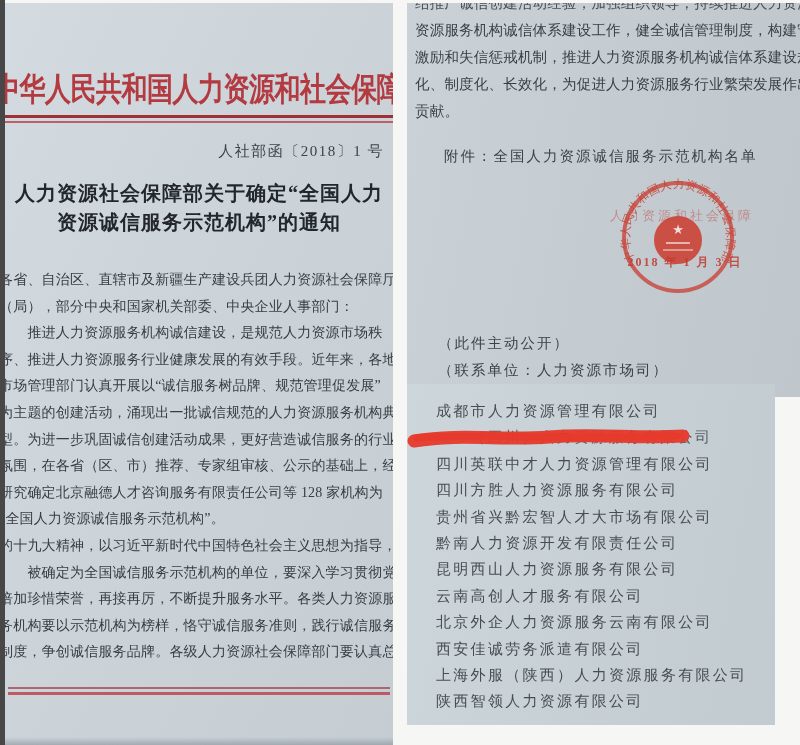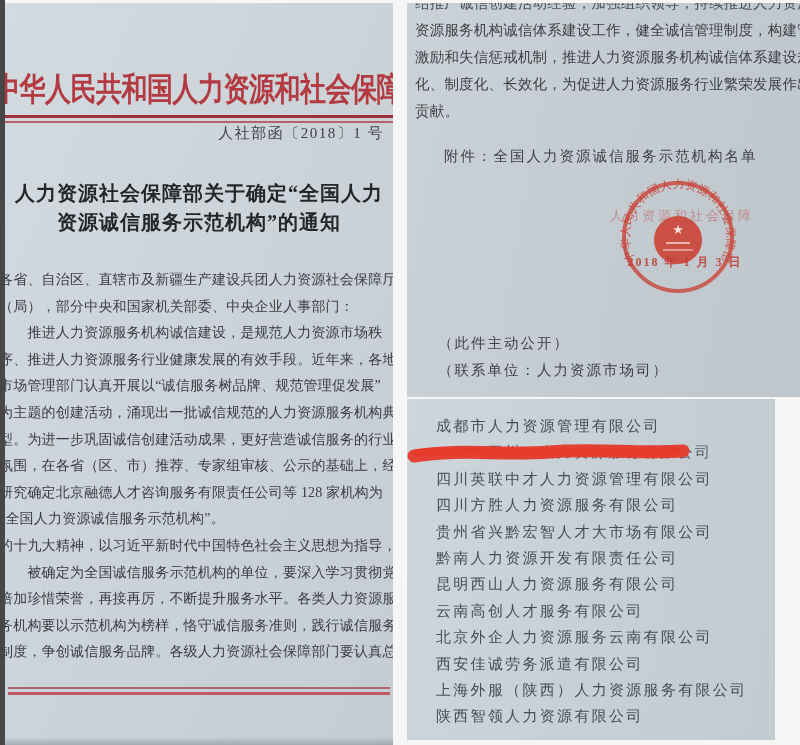--- a/index.html
+++ b/index.html
@@ -7,30 +7,30 @@
   .photo{position:relative;width:800px;height:745px;background:#f6f6f4;overflow:hidden;
          font-family:"Liberation Serif","DejaVu Serif",serif;}
   .edge-left{position:absolute;left:0;top:0;width:5px;height:745px;background:#474747;}
   .paper{position:absolute;overflow:hidden;}
   .paper-left{left:5px;top:3px;width:388px;height:742px;
     background:linear-gradient(115deg,#d4dbe0 0%,#ccd4d9 45%,#c5cdd3 100%);}
   .paper-left .bottom-shade{position:absolute;left:0;right:0;bottom:0;height:8px;
     background:linear-gradient(rgba(0,0,0,0),rgba(90,100,110,0.35));}
   .paper-right-top{left:407px;top:3px;width:393px;height:394px;
     background:linear-gradient(100deg,#cbd2d7 0%,#c3cbd0 60%,#bfc7cc 100%);}
-  .paper-right-bottom{left:407px;top:399px;width:368px;height:341px;
+  .paper-right-bottom{left:407px;top:384px;width:368px;height:341px;
     background:linear-gradient(100deg,#cdd6db 0%,#c6cfd4 60%,#c2cbd0 100%);}
 
   
   .letterhead{position:absolute;top:64px;left:-11px;width:430px;white-space:nowrap;
     font-size:26px;font-weight:bold;color:#b23a40;letter-spacing:-0.5px;
     transform:scaleY(1.25);transform-origin:left top;}
   .letterhead-rule{position:absolute;top:112px;left:0;width:100%;height:3px;
     border-top:3px solid #9e3038;border-bottom:2px solid #bc5f66;}
-  .doc-number{position:absolute;top:121px;right:9px;font-size:15px;color:#3d4248;letter-spacing:1.5px;text-align:center;}
+  .doc-number{position:absolute;top:139px;right:9px;font-size:15px;color:#3d4248;letter-spacing:1.5px;text-align:center;}
   .doc-title{position:absolute;top:176px;left:0;width:100%;text-align:center;
     font-size:20px;font-weight:bold;color:#23272c;line-height:29px;letter-spacing:1px;}
   .left-body{position:absolute;top:264px;left:-6px;width:404px;}
   .bodyline{white-space:nowrap;font-size:14px;line-height:26.6px;color:#383d43;letter-spacing:0.2px;}
   .footer-rule{position:absolute;top:684px;left:3px;right:3px;height:3px;
     border-top:2px solid #ad6670;border-bottom:3px solid #bd5a63;}
 
   
   .rt-body{position:absolute;top:-13px;left:8px;width:385px;}
   .rt-body .bodyline{line-height:27px;font-size:14.5px;color:#3b4046;}

